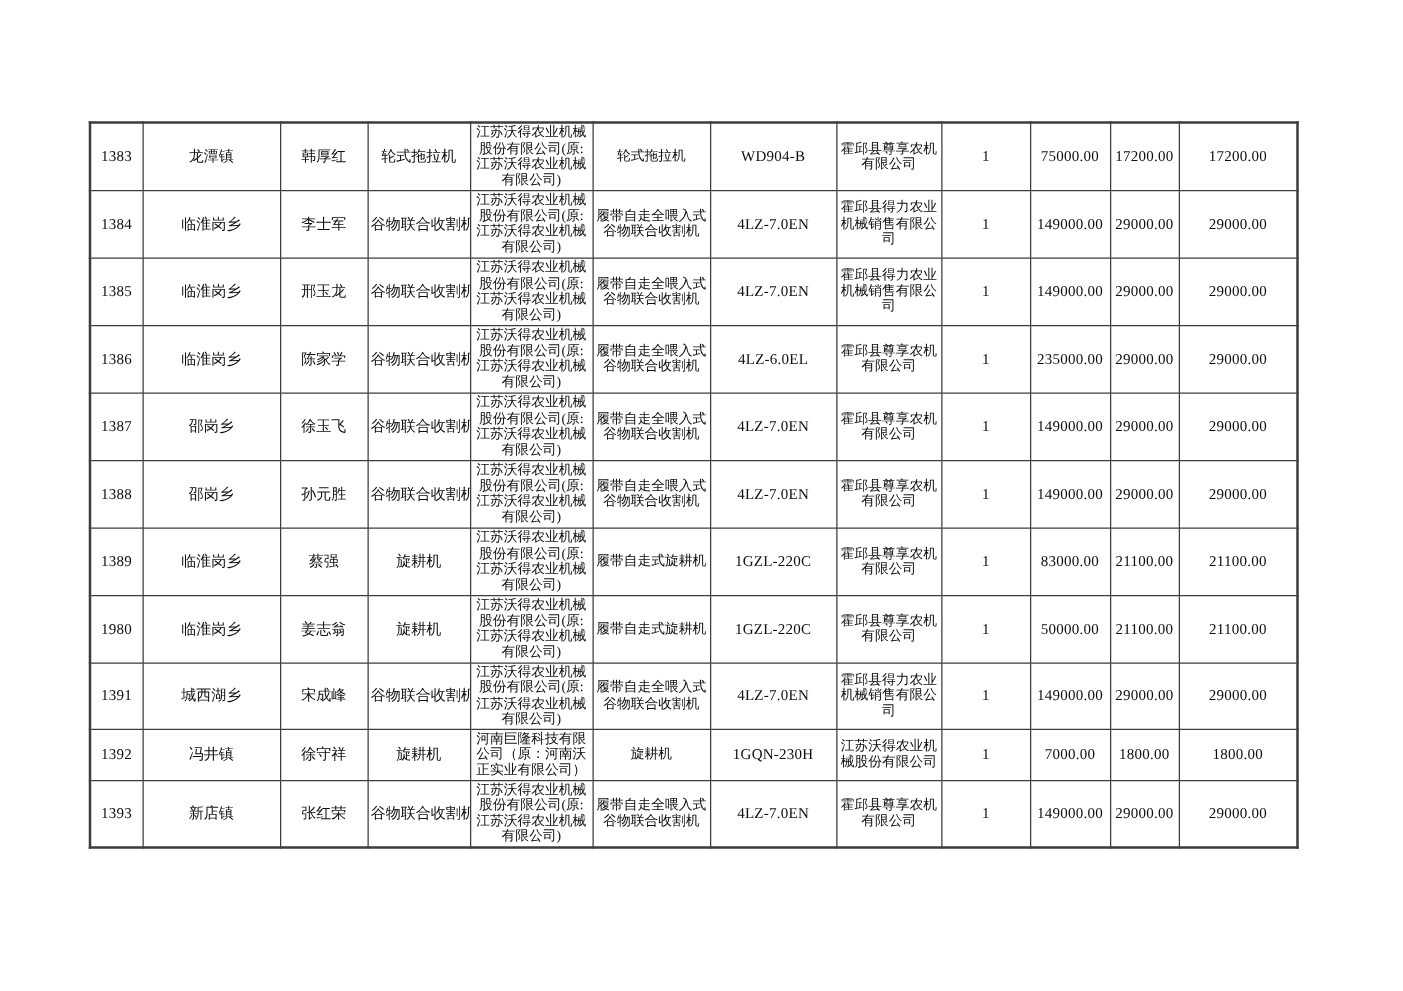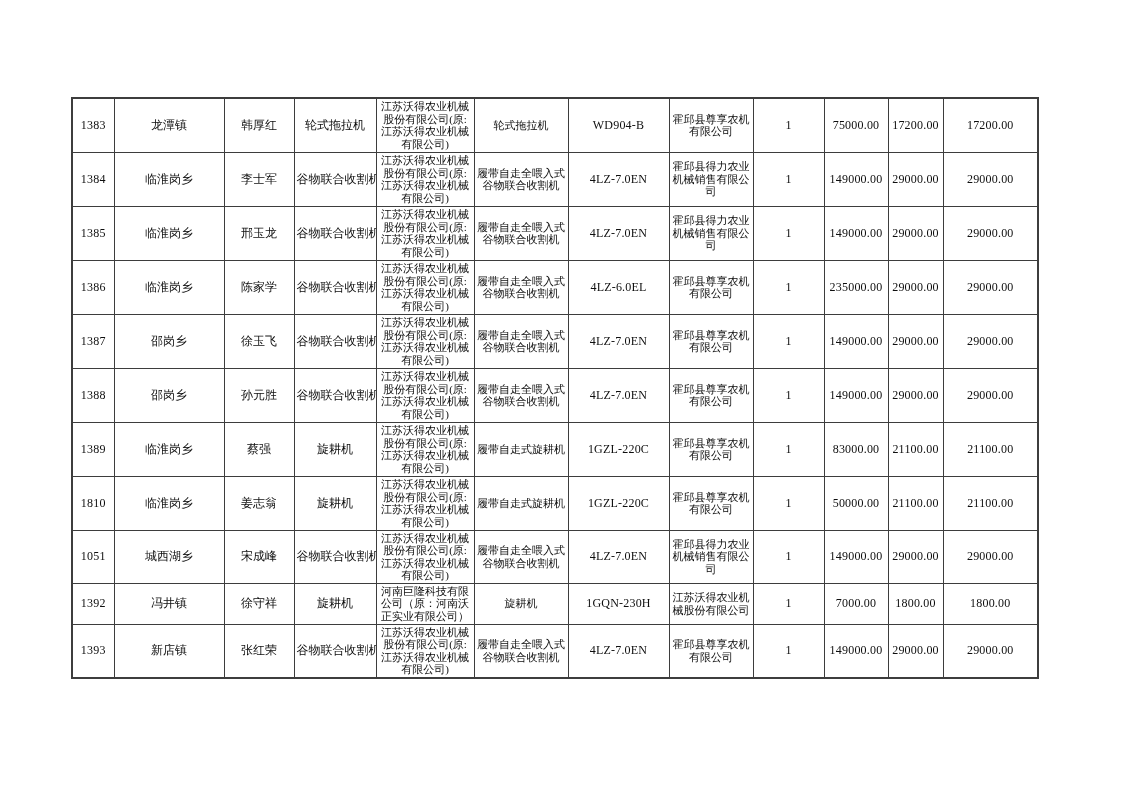--- a/index.html
+++ b/index.html
@@ -150,35 +150,35 @@
           <td class="col-manufacturer">江苏沃得农业机械股份有限公司(原:江苏沃得农业机械有限公司)</td>
           <td class="col-product">履带自走式旋耕机</td>
           <td class="col-model">1GZL-220C</td>
           <td class="col-dealer">霍邱县尊享农机有限公司</td>
           <td class="col-quantity">1</td>
           <td class="col-price">83000.00</td>
           <td class="col-subsidy">21100.00</td>
           <td class="col-total">21100.00</td>
         </tr>
         <tr style="height: 54px;">
-          <td class="col-serial">1810</td>
+          <td class="col-serial">1980</td>
           <td class="col-town">临淮岗乡</td>
           <td class="col-farmer">姜志翁</td>
           <td class="col-category">旋耕机</td>
           <td class="col-manufacturer">江苏沃得农业机械股份有限公司(原:江苏沃得农业机械有限公司)</td>
           <td class="col-product">履带自走式旋耕机</td>
           <td class="col-model">1GZL-220C</td>
           <td class="col-dealer">霍邱县尊享农机有限公司</td>
           <td class="col-quantity">1</td>
           <td class="col-price">50000.00</td>
           <td class="col-subsidy">21100.00</td>
           <td class="col-total">21100.00</td>
         </tr>
         <tr style="height: 46px;">
-          <td class="col-serial">1051</td>
+          <td class="col-serial">1391</td>
           <td class="col-town">城西湖乡</td>
           <td class="col-farmer">宋成峰</td>
           <td class="col-category">谷物联合收割机</td>
           <td class="col-manufacturer">江苏沃得农业机械股份有限公司(原:江苏沃得农业机械有限公司)</td>
           <td class="col-product">履带自走全喂入式谷物联合收割机</td>
           <td class="col-model">4LZ-7.0EN</td>
           <td class="col-dealer">霍邱县得力农业机械销售有限公司</td>
           <td class="col-quantity">1</td>
           <td class="col-price">149000.00</td>
           <td class="col-subsidy">29000.00</td>

